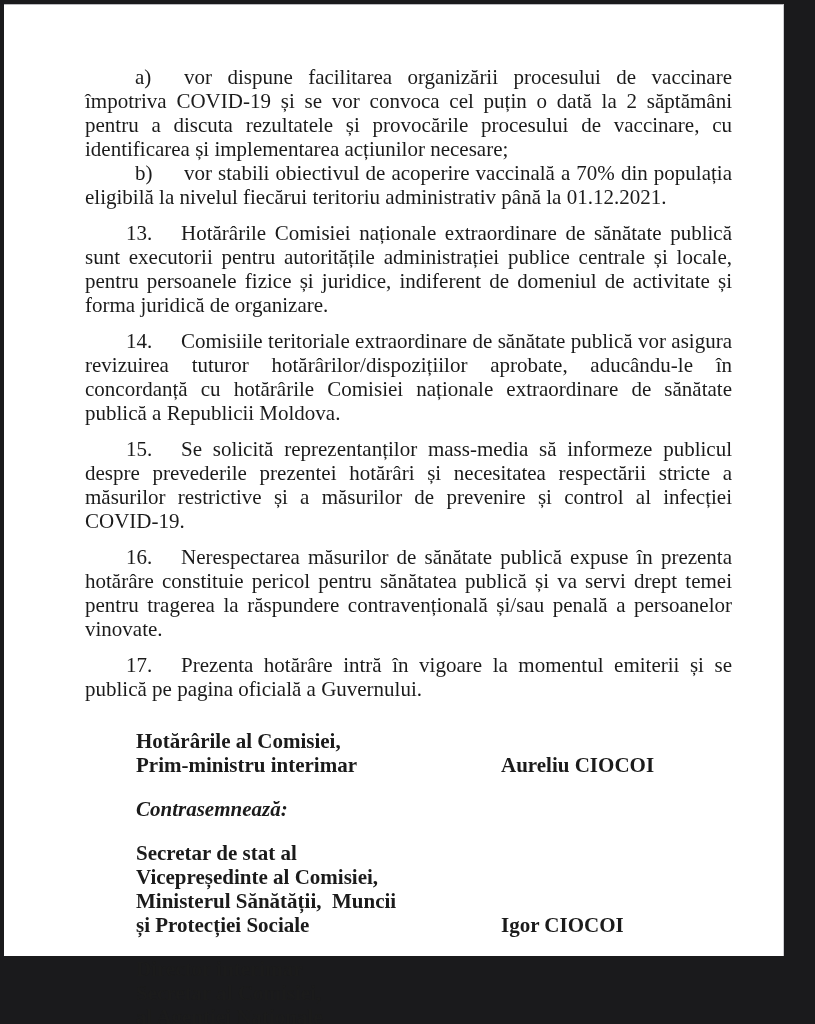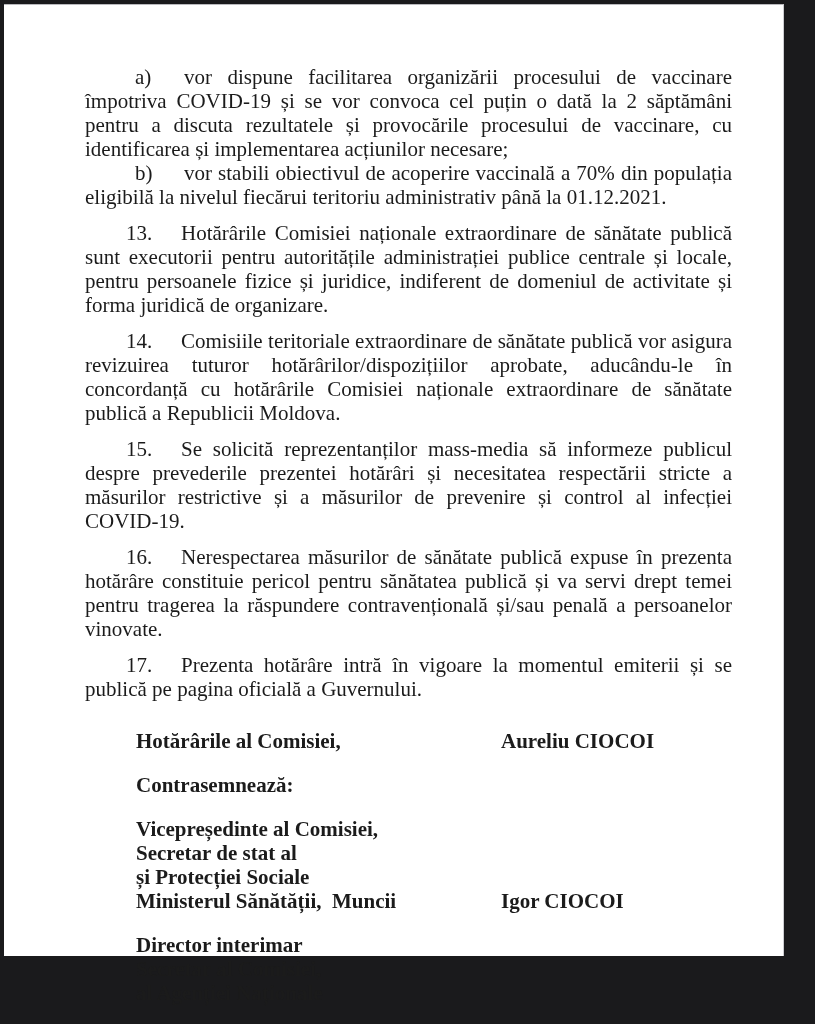--- a/index.html
+++ b/index.html
@@ -54,20 +54,21 @@
     margin-left:51px;
     font-weight:bold;
   }
   .sig + .sig, .countersign, .sig-after{ margin-top:20px; }
   .sig-left{ width:365px; }
   .sig-left div{ line-height:24px; }
   .sig-name{ white-space:nowrap; }
   .countersign{
     margin-left:51px;
     font-weight:bold;
+    font-style:italic;
   }
 </style>
 </head>
 <body>
 
 <div class="frame">
   <div class="paper">
     <div class="content">
 
       <p class="body-para list-item"><span class="plabel alpha">a)</span><span>vor dispune facilitarea organizării procesului de vaccinare împotriva COVID-19 și se vor convoca cel puțin o dată la 2 săptămâni pentru a discuta rezultatele și provocările procesului de vaccinare, cu identificarea și implementarea acțiunilor necesare;</span></p>
@@ -82,32 +83,33 @@
 
       <p class="body-para numbered"><span class="plabel num">16.</span><span>Nerespectarea măsurilor de sănătate publică expuse în prezenta hotărâre constituie pericol pentru sănătatea publică și va servi drept temei pentru tragerea la răspundere contravențională și/sau penală a persoanelor vinovate.</span></p>
 
       <p class="body-para numbered"><span class="plabel num">17.</span><span>Prezenta hotărâre intră în vigoare la momentul emiterii și se publică pe pagina oficială a Guvernului.</span></p>
 
       <div class="sig-section">
 
         <div class="sig">
           <div class="sig-left">
             <div>Hotărârile al Comisiei,</div>
+            <div>Prim-ministru interimar</div>
           </div>
           <div class="sig-name">Aureliu CIOCOI</div>
         </div>
 
         <div class="countersign">Contrasemnează:</div>
 
         <div class="sig sig-after">
           <div class="sig-left">
+            <div>Secretar de stat al</div>
             <div>Vicepreședinte al Comisiei,</div>
-            <div>Secretar de stat al</div>
+            <div>Ministerul Sănătății,&nbsp; Muncii</div>
             <div>și Protecției Sociale</div>
-            <div>Ministerul Sănătății,&nbsp; Muncii</div>
           </div>
           <div class="sig-name">Igor CIOCOI</div>
         </div>
 
         <div class="sig sig-after">
           <div class="sig-left">
             <div>Director interimar</div>
             <div>Secretar al Comisiei,</div>
             <div>al Agenției Naționale</div>
 

